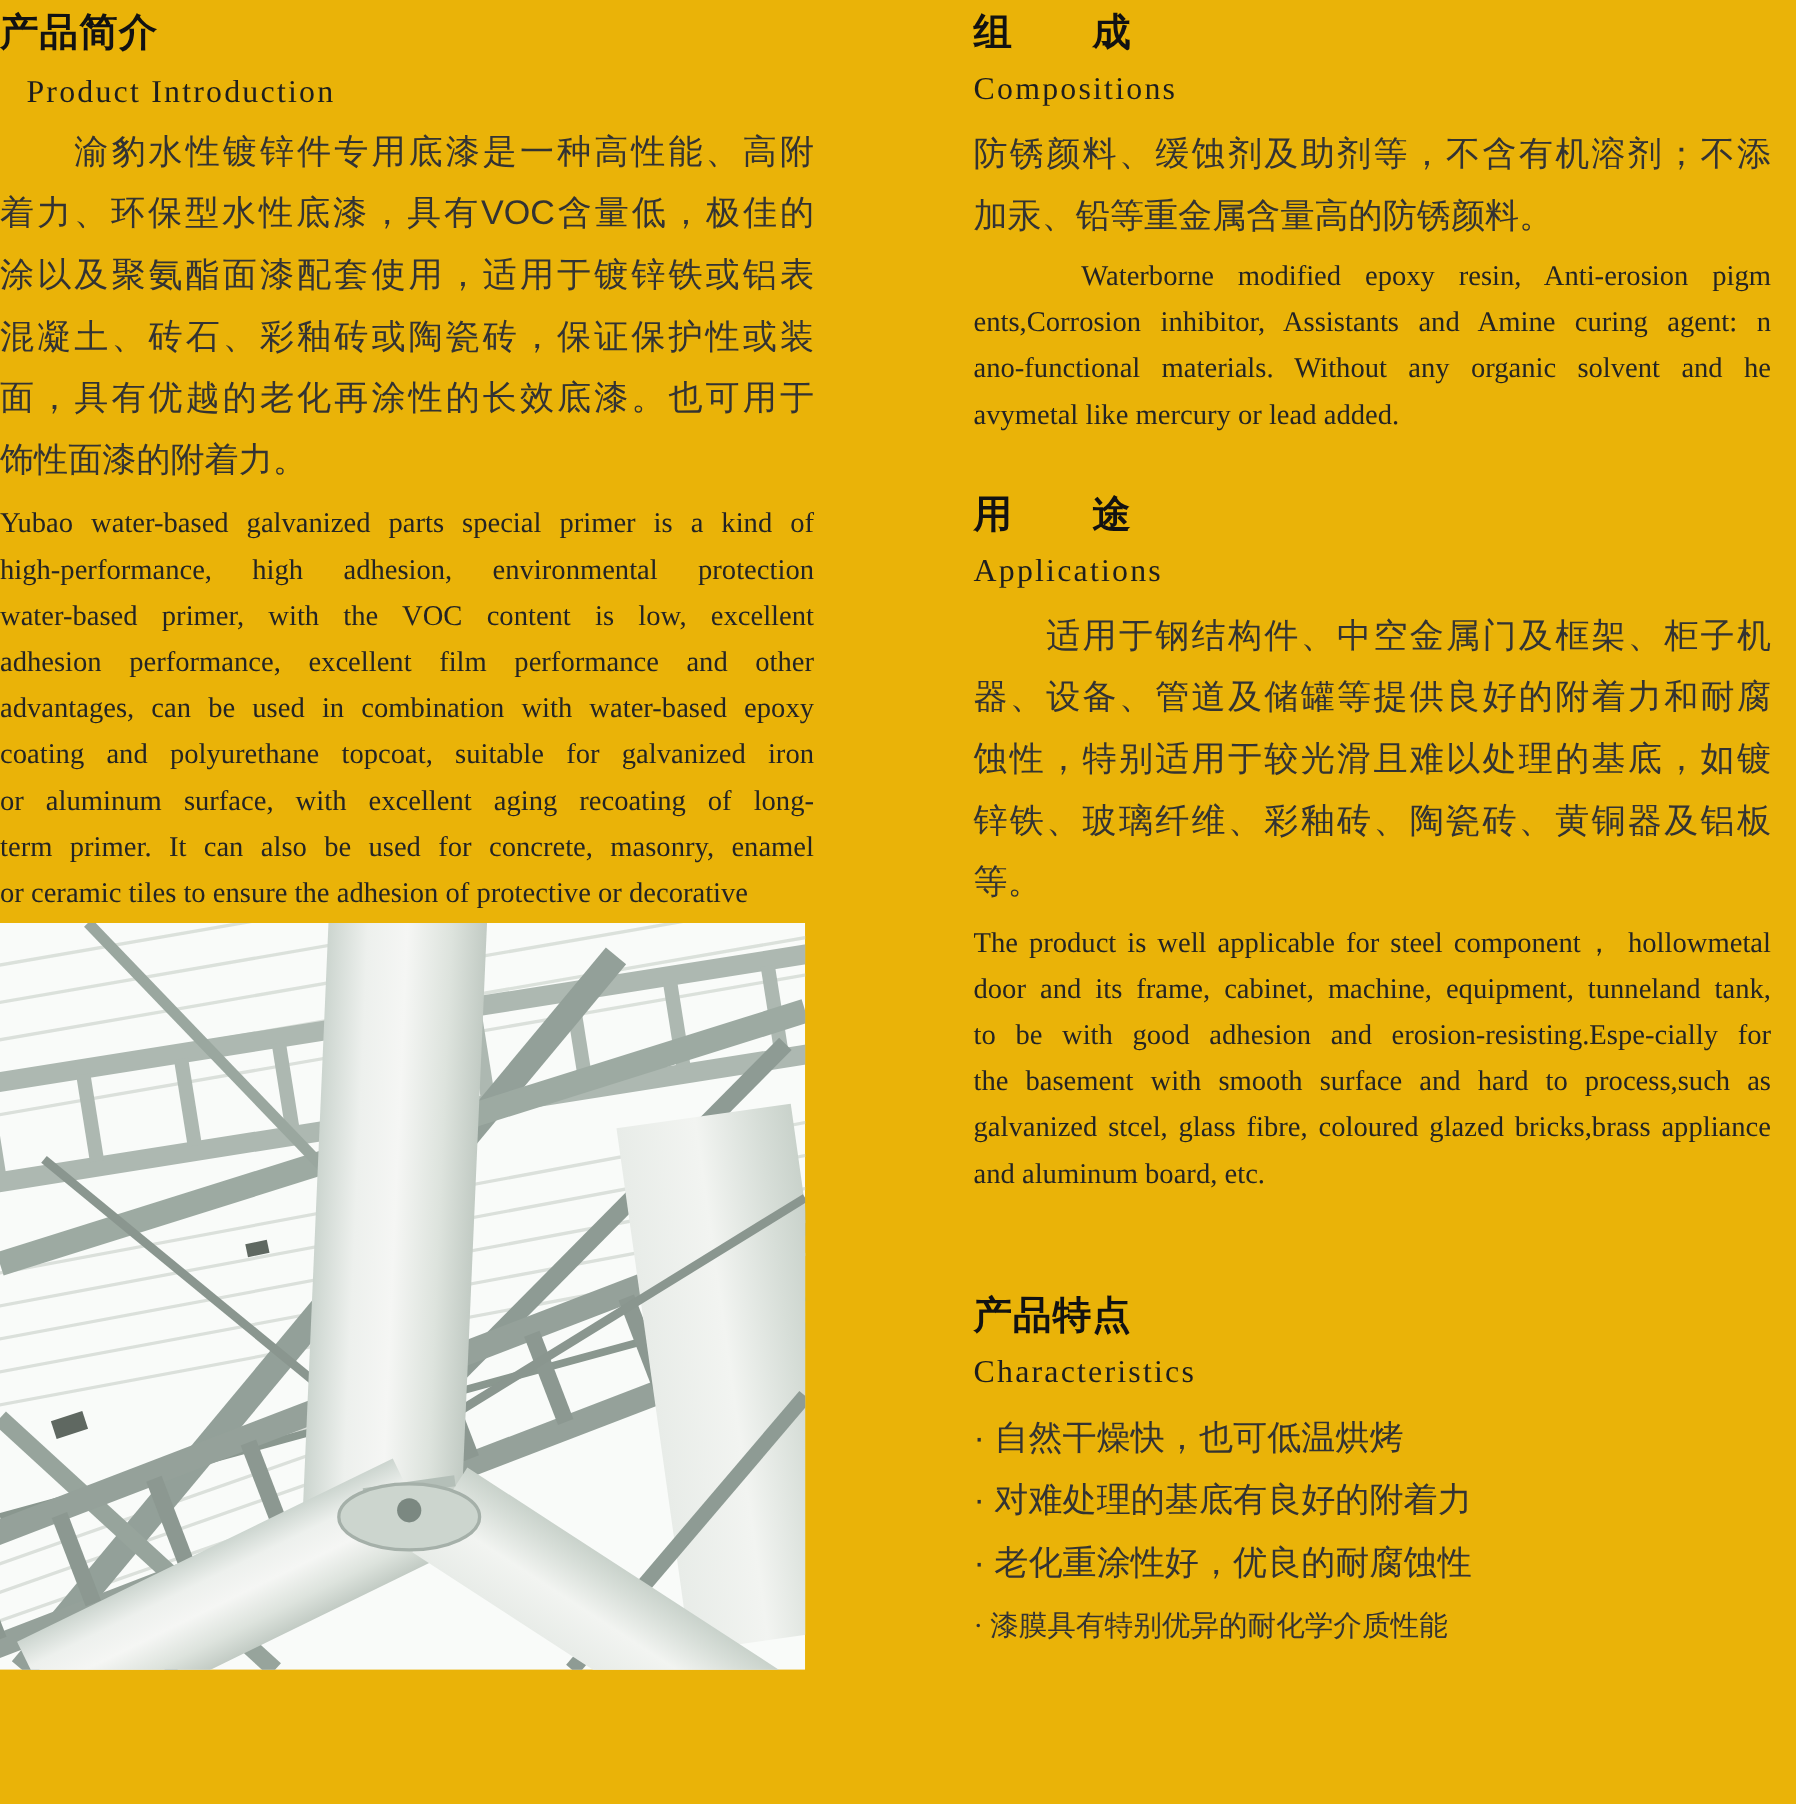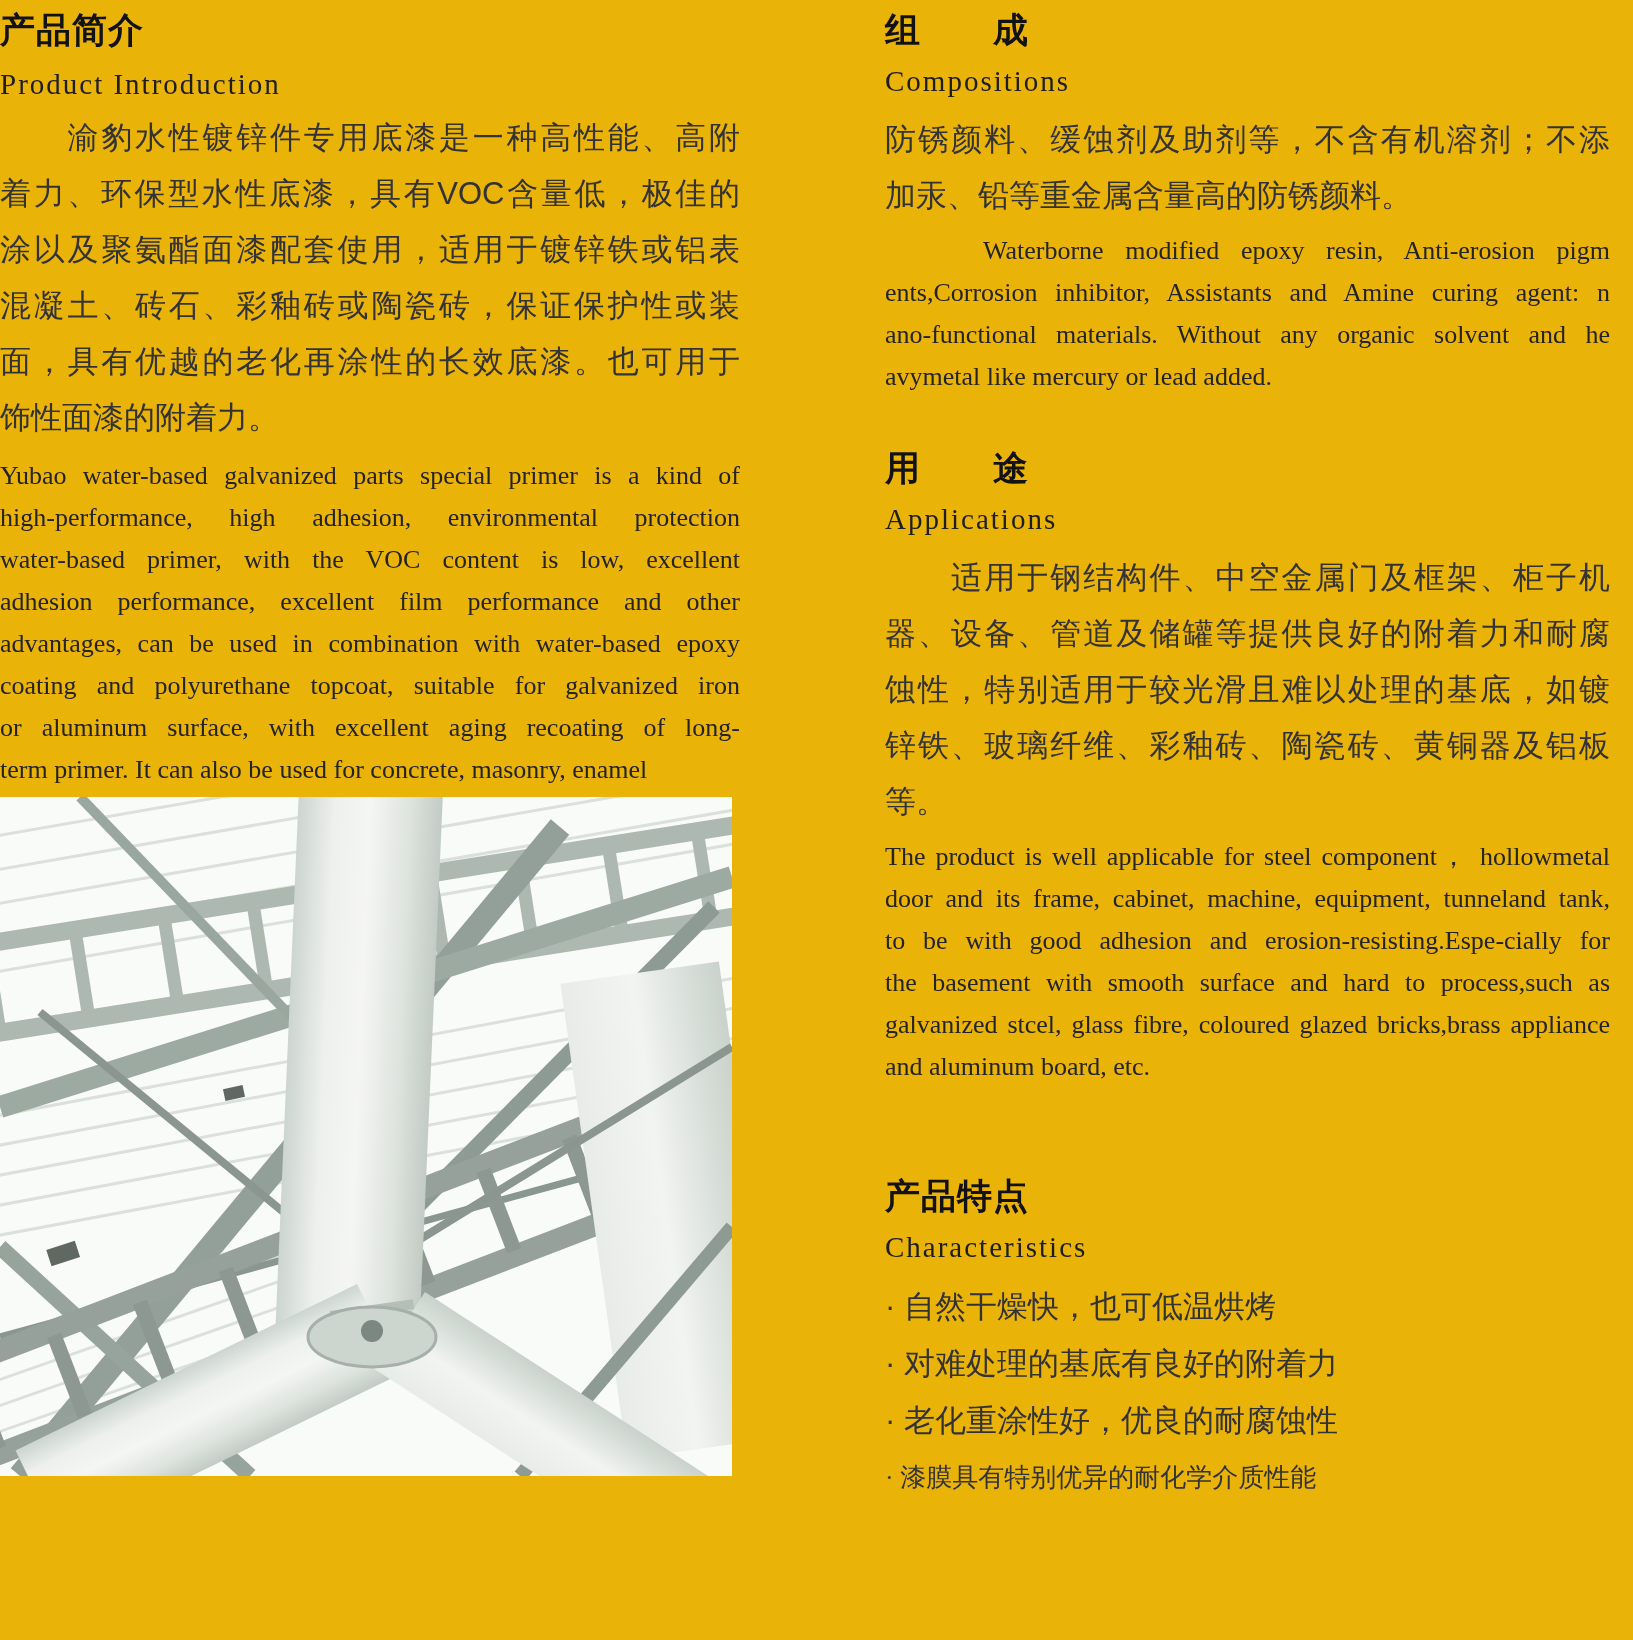--- a/index.html
+++ b/index.html
@@ -21,21 +21,21 @@
   .just .ln{text-align:justify;text-align-last:justify;}
   .just .ln:last-child{text-align-last:left;}
   .indent-en .ln:first-child{text-indent:98px;}
 
   .bullets{font-size:31px;line-height:57px;margin-top:14px;}
   .bullets .ln{text-align:left;}
   .bullets .ln:last-child{font-family:"Liberation Serif","DejaVu Serif",serif;font-size:26px;}
 
   
   .col-left .h-zh{margin-bottom:15px;}
-  .col-left .h-en{margin-bottom:9px;}
+  .col-left .h-en{margin-bottom:9px;padding-left:24px;}
   .col-left .zh-para{margin-bottom:9px;}
   .col-left .en-para{margin-bottom:6px;}
 
   
   .col-right .h-zh{margin-bottom:12px;}
   .col-right .h-en{margin-bottom:14px;}
   .col-right .zh-para{margin-bottom:6px;}
   .sec-applications{margin-top:48px;}
   .sec-characteristics{margin-top:86px;}
 
@@ -60,20 +60,21 @@
         </div>
       <div class="en-para just">
           <div class="ln">Yubao water-based galvanized parts special primer is a kind of</div>
           <div class="ln">high-performance, high adhesion, environmental protection</div>
           <div class="ln">water-based primer, with the VOC content is low, excellent</div>
           <div class="ln">adhesion performance, excellent film performance and other</div>
           <div class="ln">advantages, can be used in combination with water-based epoxy</div>
           <div class="ln">coating and polyurethane topcoat, suitable for galvanized iron</div>
           <div class="ln">or aluminum surface, with excellent aging recoating of long-</div>
           <div class="ln">term primer. It can also be used for concrete, masonry, enamel</div>
+          <div class="ln">or ceramic tiles to ensure the adhesion of protective or decorative</div>
         </div>
     </section>
 
     <svg class="photo" width="732" height="679" viewBox="0 0 732 679" role="img">
       <defs>
         <linearGradient id="gM" x1="0" y1="0" x2="1" y2="0">
           <stop offset="0" stop-color="#ccd5cf"></stop>
           <stop offset="0.25" stop-color="#edf0ed"></stop>
           <stop offset="0.5" stop-color="#f5f6f4"></stop>
           <stop offset="0.78" stop-color="#dde3dd"></stop>

